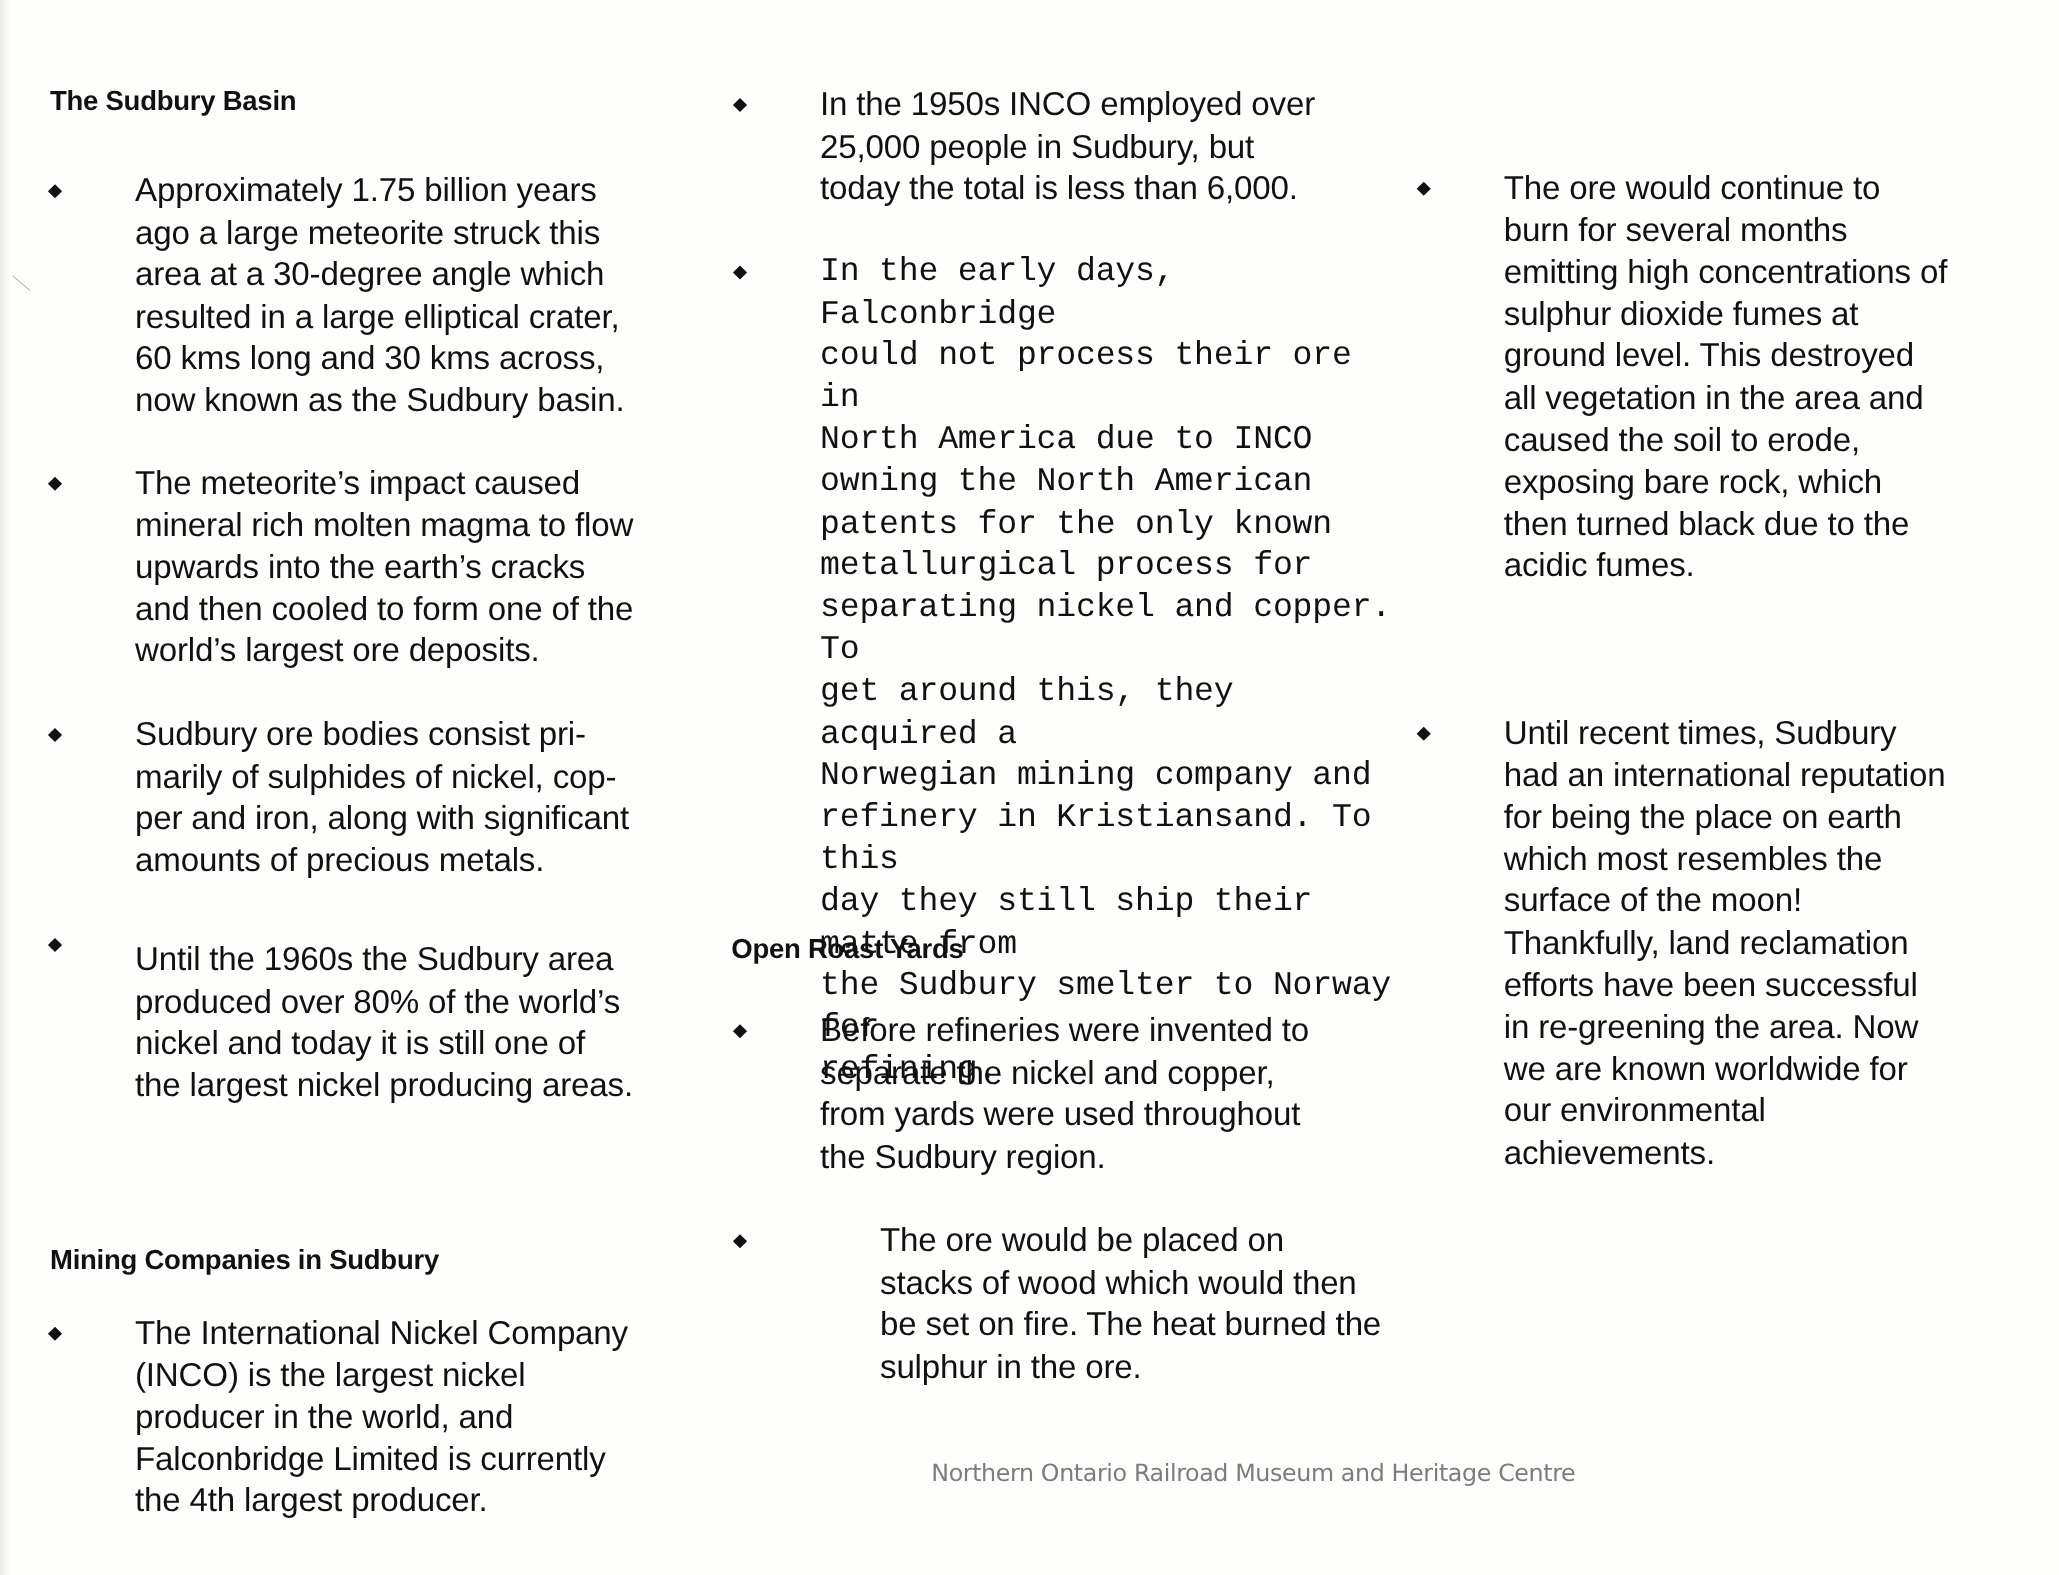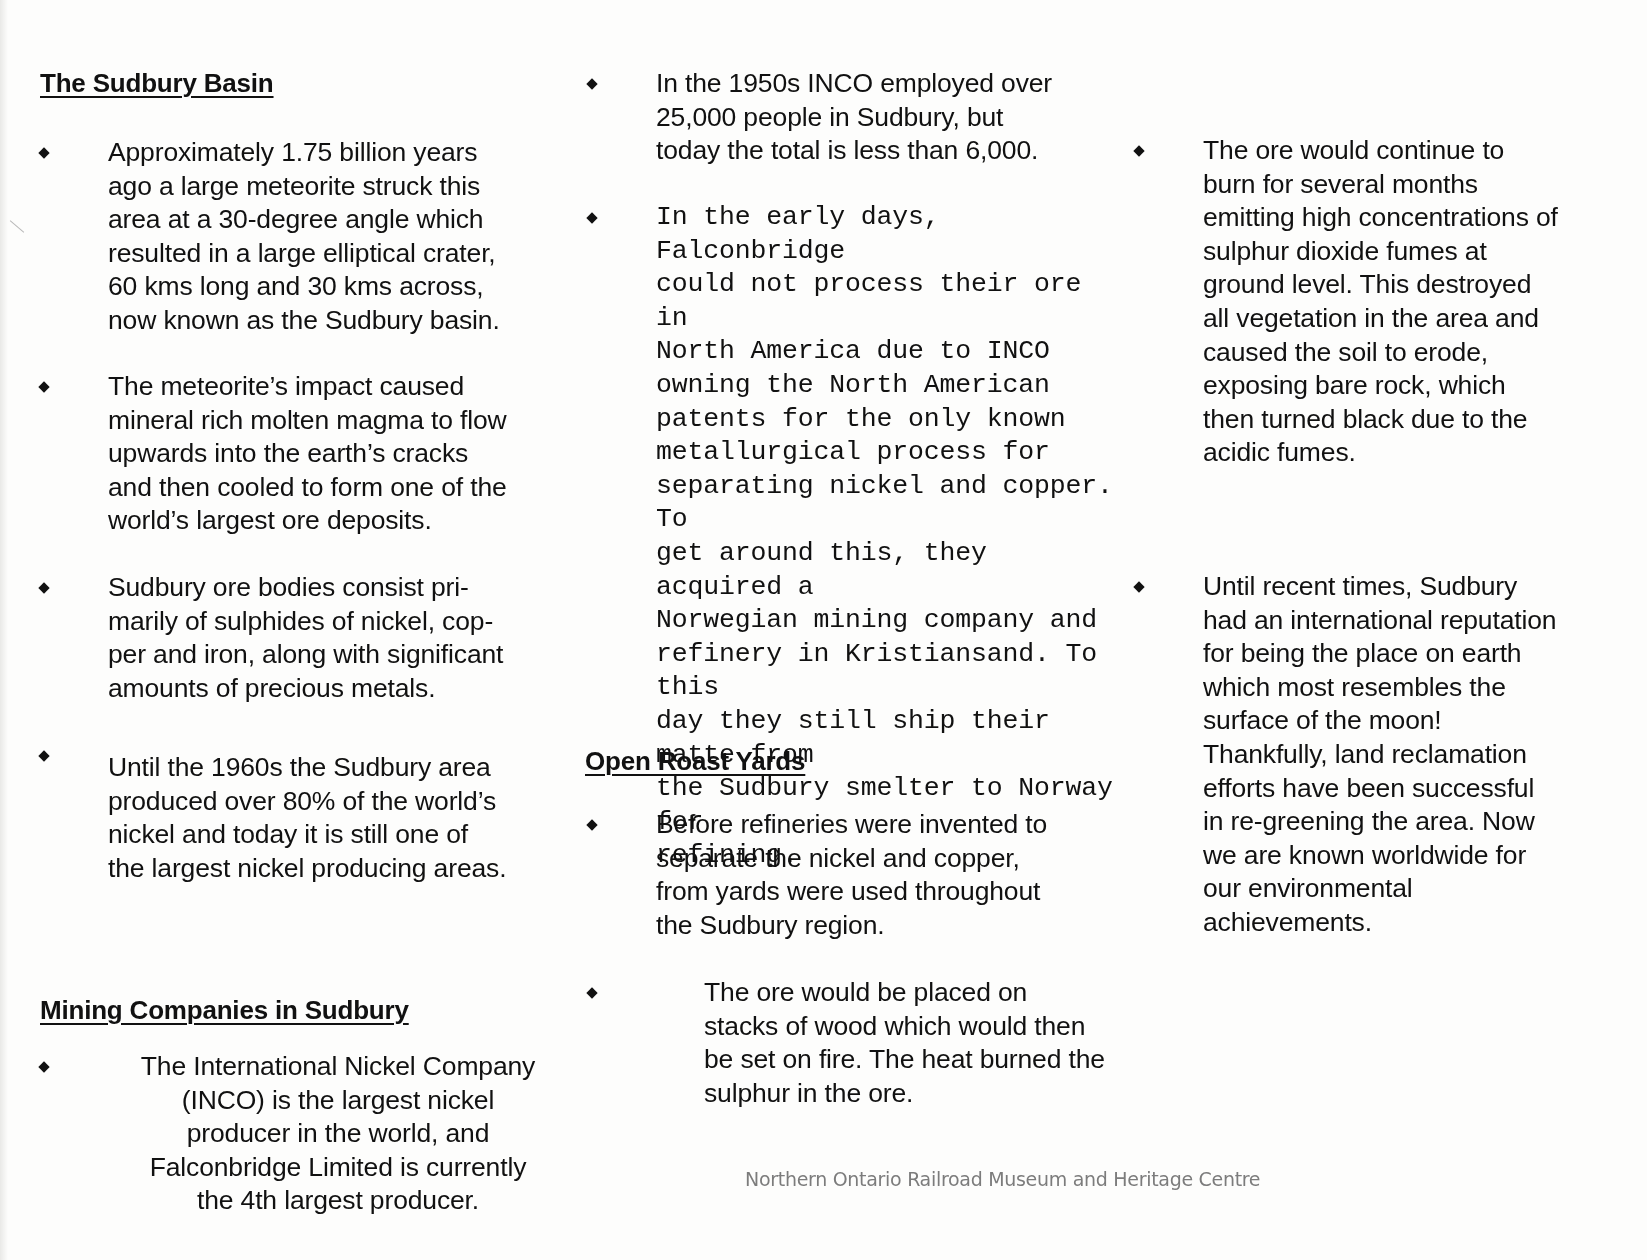--- a/index.html
+++ b/index.html
@@ -8,22 +8,22 @@
     background: #fdfdfc;
     font-family: "Liberation Sans", sans-serif;
     color: #111;
   }
   .page-edge {
     position: absolute; left: 0; top: 0; width: 8px; height: 1260px;
     background: linear-gradient(to right, #e9e9e7, #fdfdfc);
   }
   .scan-mark { position: absolute; background: #b8b8b8; }
   .heading {
-    position: absolute; font-weight: bold; font-size: 26px;
-    text-decoration: underline; text-underline-offset: 4px;
+    position: absolute; font-weight: bold; font-size: 22px;
+    text-underline-offset: 4px;
     text-decoration-thickness: 2px; white-space: nowrap; letter-spacing: -0.2px;
   }
   .item { position: absolute; }
   .bullet {
     position: absolute; left: 0; top: 13px; width: 8px; height: 8px;
     background: #111; transform: rotate(45deg);
   }
   .text {
     position: absolute; left: 68px; font-size: 26.5px; line-height: 33.6px;
     white-space: pre-line; letter-spacing: -0.15px;
@@ -71,21 +71,21 @@
   <div class="text" style="width:460px;margin-top:12px;">Until the 1960s the Sudbury area
 produced over 80% of the world’s
 nickel and today it is still one of
 the largest nickel producing areas.</div>
 </div>
 
 <div class="heading" style="left:40px;top:995px;">Mining Companies in Sudbury</div>
 
 <div class="item" style="left:40px;top:1050px;">
   <span class="bullet"></span>
-  <div class="text" style="width:460px;text-align:center;">The International Nickel Company
+  <div class="text" style="width:460px;">The International Nickel Company
 (INCO) is the largest nickel
 producer in the world, and
 Falconbridge Limited is currently
 the 4th largest producer.</div>
 </div>
 
 <div class="item" style="left:588px;top:67px;">
   <span class="bullet"></span>
   <div class="text" style="width:460px;">In the 1950s INCO employed over
 25,000 people in Sudbury, but

